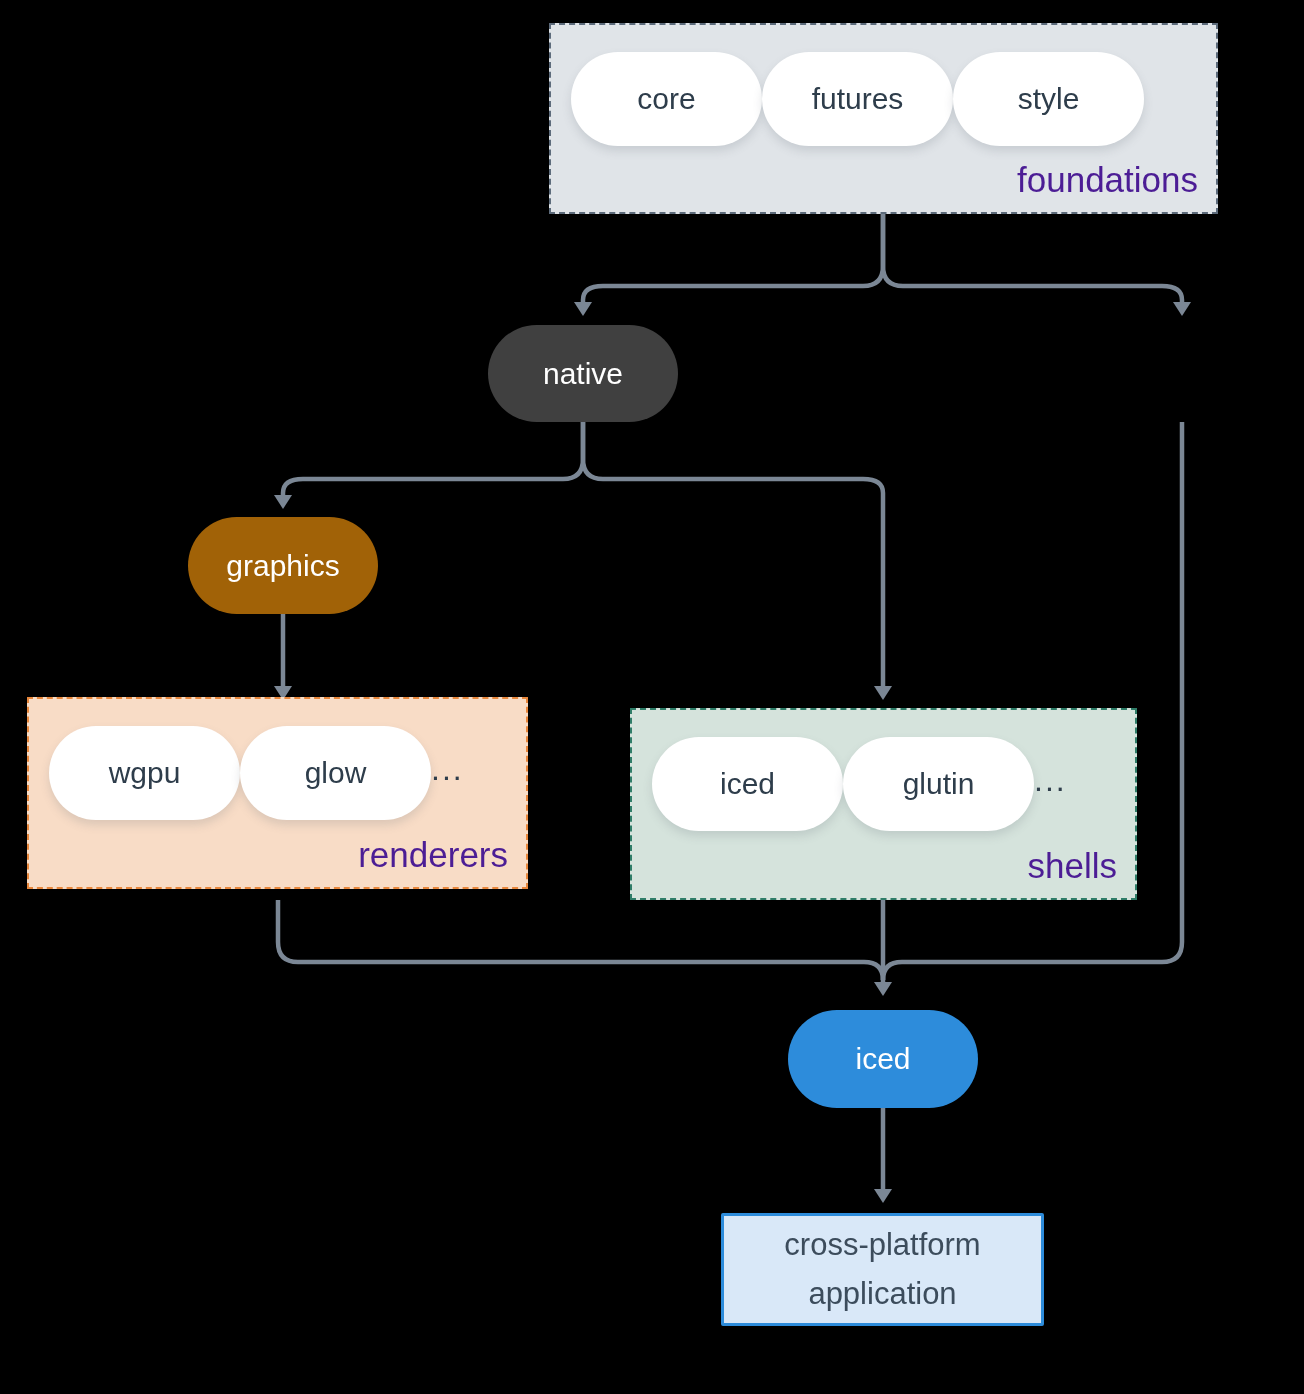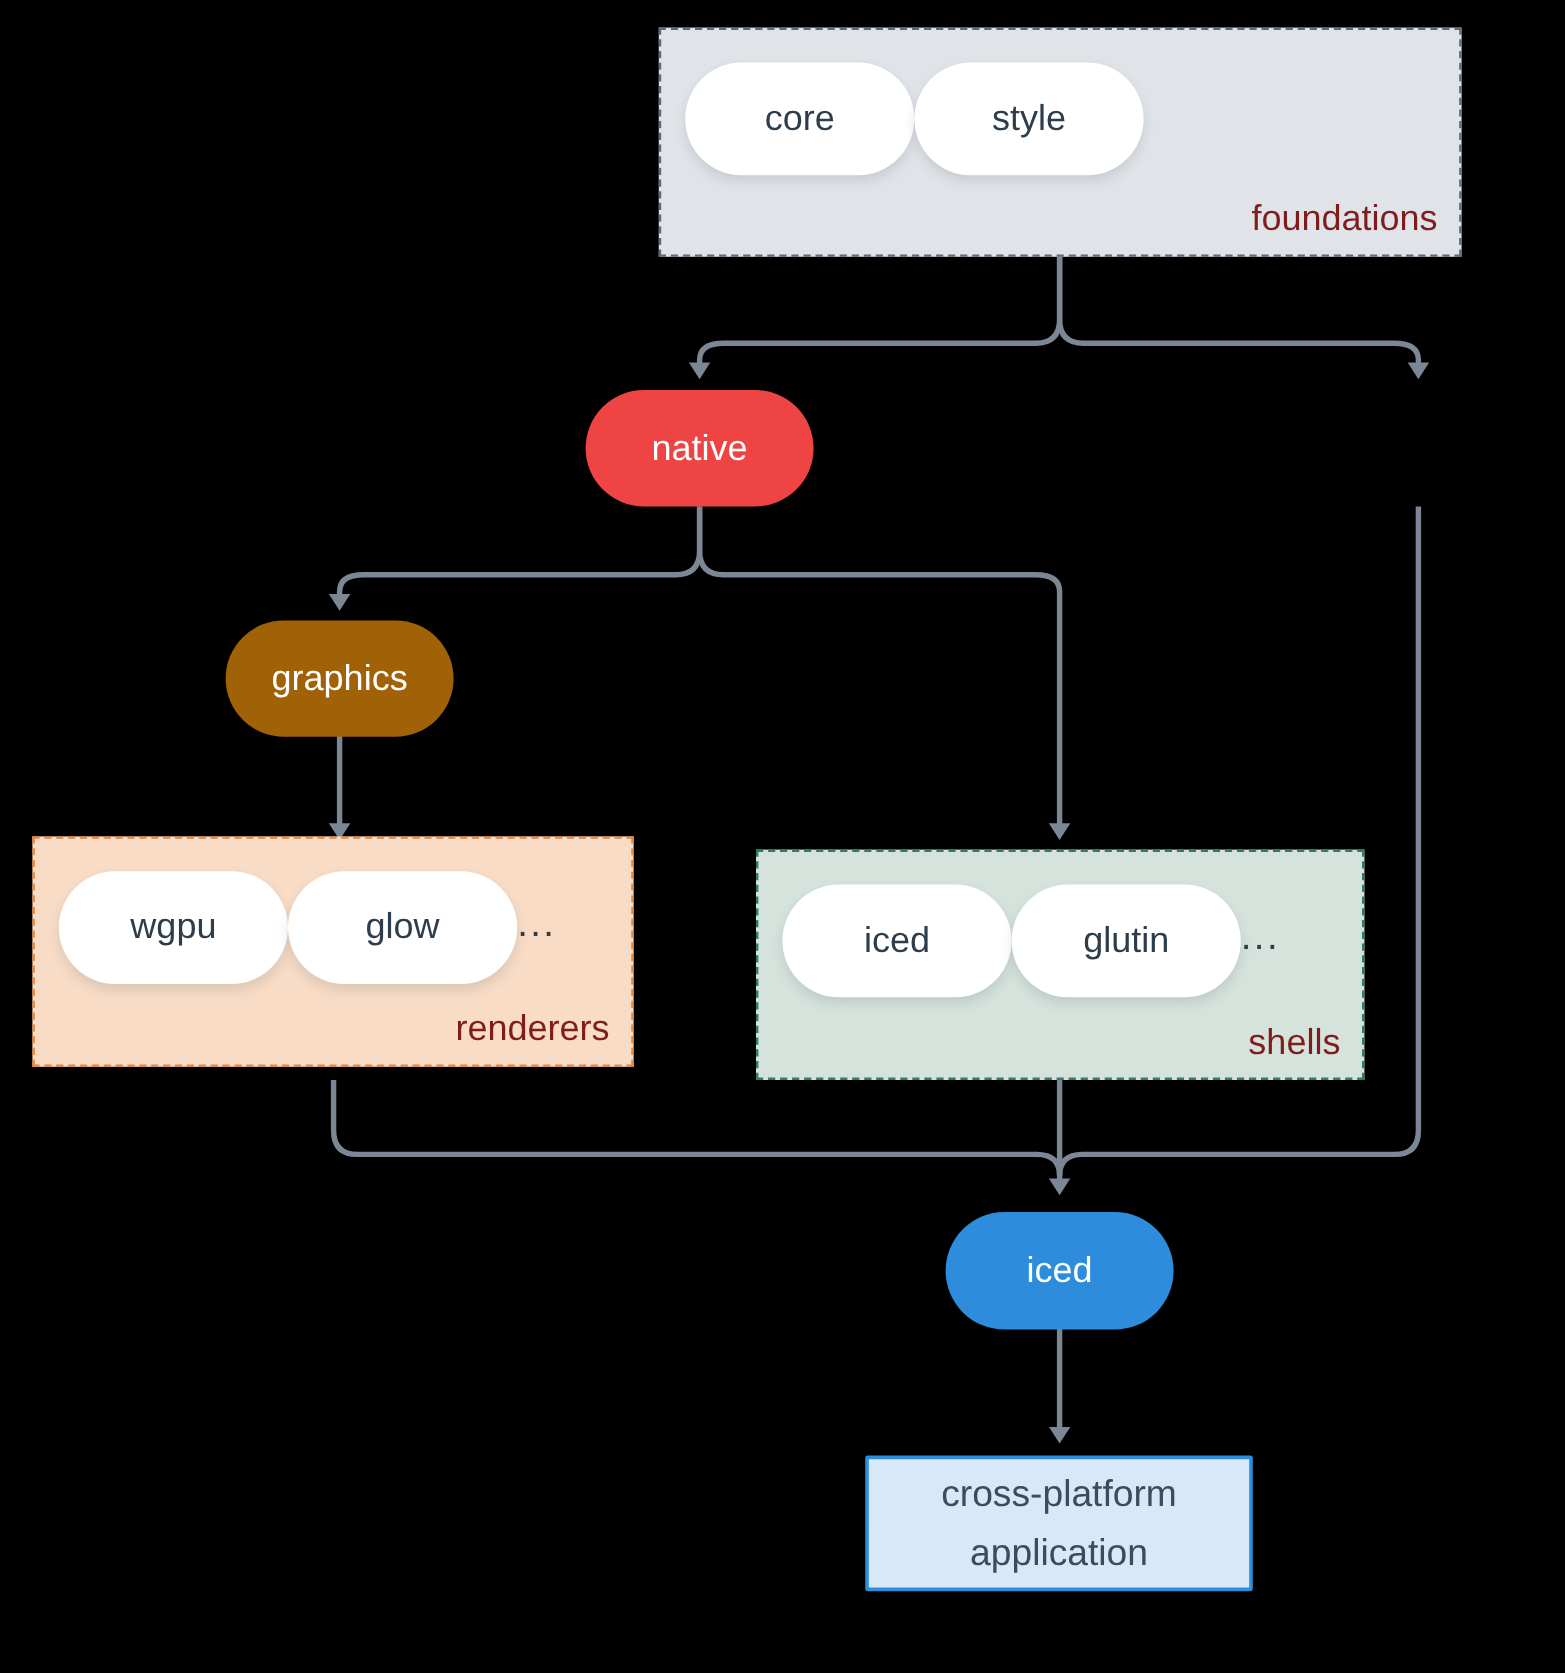--- a/index.html
+++ b/index.html
@@ -43,22 +43,22 @@
     border: 2px dashed #2f7d68;
   }
   .pill-row {
     display: flex;
     align-items: center;
     padding: 27px 20px 0 20px;
   }
   .group-label {
     position: absolute;
     right: 18px; bottom: 12px;
-    font-size: 30px;
-    color: #7f1d1d;
+    font-size: 35px;
+    color: #4c1d95;
   }
   
   .pill {
     display: flex;
     align-items: center;
     justify-content: center;
     border-radius: 49px;
     font-size: 30px;
   }
   .pill-white {
@@ -76,21 +76,21 @@
   .node {
     position: absolute;
     display: flex;
     align-items: center;
     justify-content: center;
     border-radius: 49px;
     font-size: 30px;
     color: #ffffff;
     width: 190px; height: 97px;
   }
-  .node-native   { left: 488px;  top: 325px;  background: #ef4444; }
+  .node-native   { left: 488px;  top: 325px;  background: #404040; }
   .node-web      { left: 1087px; top: 325px;  background: #6b57e8; }
   .node-graphics { left: 188px;  top: 517px;  background: #a16207; }
   .node-iced     { left: 788px;  top: 1010px; background: #2d8cdb; height: 98px; }
   
   .app-box {
     position: absolute;
     left: 721px; top: 1213px; width: 323px; height: 113px;
     box-sizing: border-box;
     background: #d9e8f8;
     border: 3px solid #2d8cdb;
@@ -124,20 +124,21 @@
       <path d="M 278 900 V 942 Q 278 962 298 962 H 864 Q 883 962 883 980"></path>
       <path d="M 1182 422 V 942 Q 1182 962 1162 962 H 902 Q 883 962 883 980"></path>
       <path d="M 883 900 V 984" marker-end="url(#arrow)"></path>
       <path d="M 883 1103 V 1191" marker-end="url(#arrow)"></path>
     </g>
   </svg>
 
   <div class="group group-foundations">
     <div class="pill-row">
       <div class="pill pill-white">core</div>
+      <div class="pill pill-white">futures</div>
       <div class="pill pill-white">style</div>
     </div>
     <div class="group-label">foundations</div>
   </div>
 
   <div class="node node-native">native</div>
 
   <div class="node node-graphics">graphics</div>
 
   <div class="group group-renderers">

